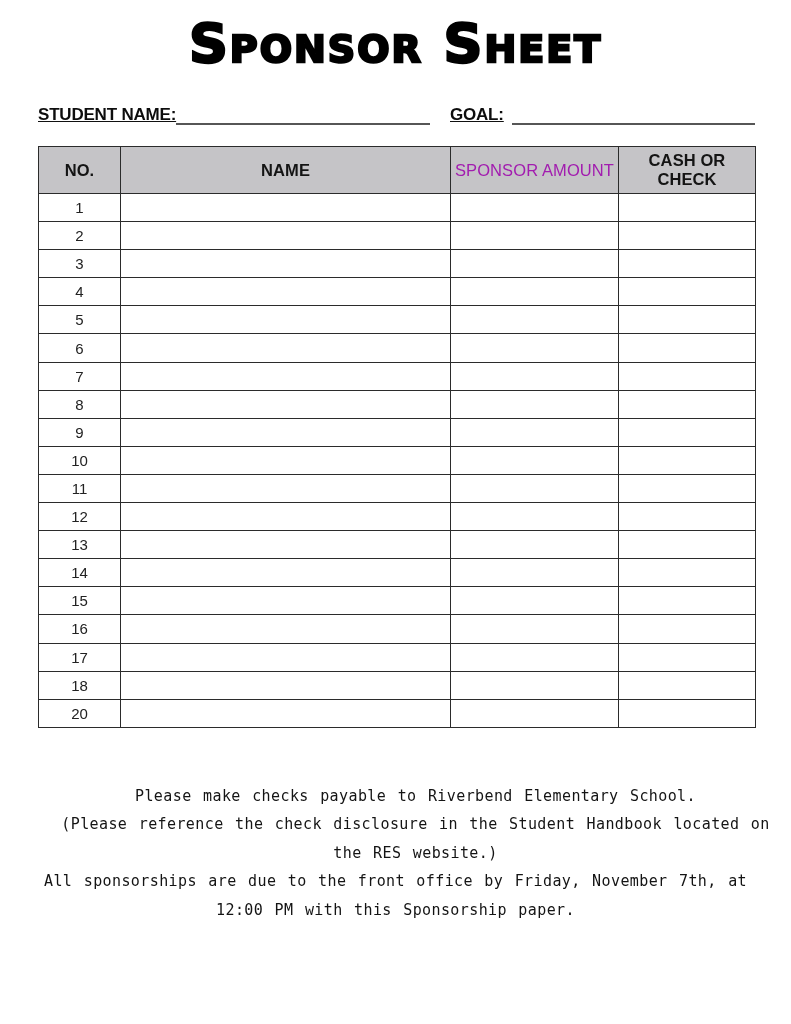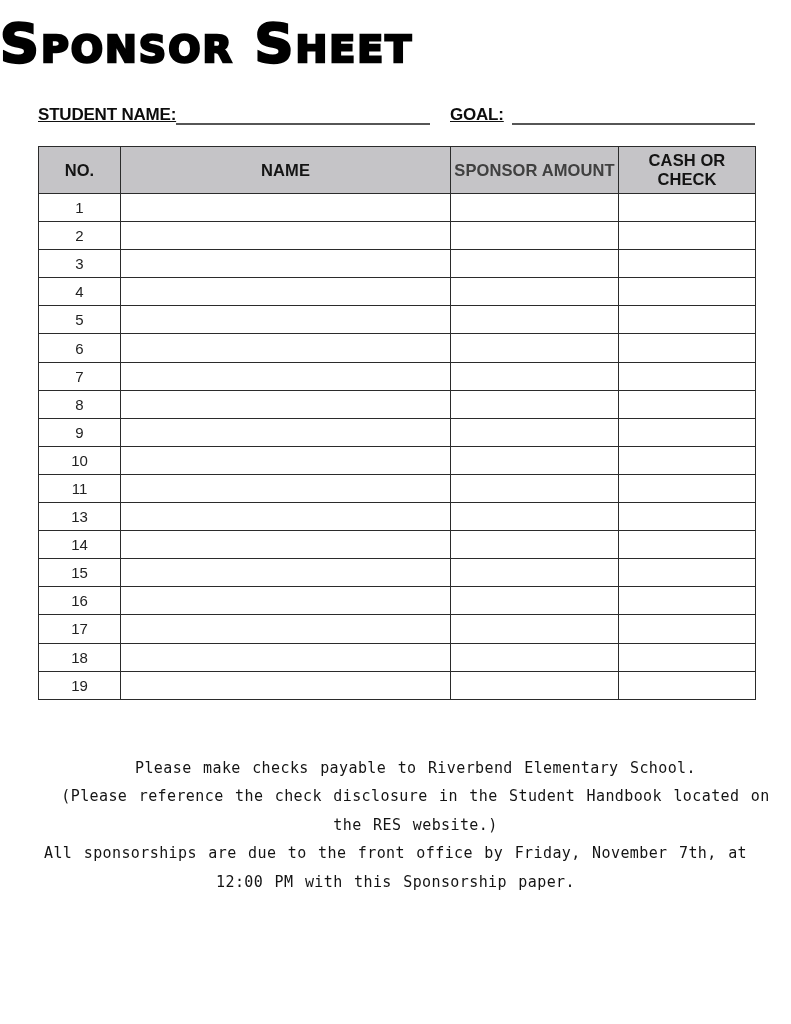--- a/index.html
+++ b/index.html
@@ -8,20 +8,21 @@
     width: 791px; height: 1024px;
     overflow: hidden;
     font-family: "Liberation Sans", sans-serif;
     color: #111;
   }
   .page { width: 791px; height: 1024px; position: relative; background:#fff; }
 
   
   .title {
     margin-top: 8px;
+    text-align: center;
     font-family: "DejaVu Sans", sans-serif;
     font-weight: 900;
     font-variant: small-caps;
     font-size: 54px;
     letter-spacing: 2px;
     color: #000;
     -webkit-text-stroke: 2.5px #000;
     line-height: 72px;
   }
 
@@ -68,22 +69,22 @@
     background: #c5c4c7;
     height: 47px;
     font-size: 16.5px;
     font-weight: 700;
     color: #141414;
     text-align: center;
     vertical-align: middle;
     letter-spacing: 0.1px;
   }
   .sponsor-table thead th.light {
-    font-weight: 700;
-    color: #404040;
+    font-weight: 400;
+    color: #a21caf;
   }
   .sponsor-table tbody td {
     height: 28.1px;
     background: #fff;
     font-size: 15px;
     color: #222;
     text-align: center;
     vertical-align: middle;
   }
 
@@ -194,20 +195,26 @@
           <td></td>
           <td></td>
         </tr>
         <tr>
           <td>11</td>
           <td></td>
           <td></td>
           <td></td>
         </tr>
         <tr>
+          <td>12</td>
+          <td></td>
+          <td></td>
+          <td></td>
+        </tr>
+        <tr>
           <td>13</td>
           <td></td>
           <td></td>
           <td></td>
         </tr>
         <tr>
           <td>14</td>
           <td></td>
           <td></td>
           <td></td>
@@ -230,21 +237,21 @@
           <td></td>
           <td></td>
         </tr>
         <tr>
           <td>18</td>
           <td></td>
           <td></td>
           <td></td>
         </tr>
         <tr>
-          <td>19</td>
+          <td>20</td>
           <td></td>
           <td></td>
           <td></td>
         </tr>
       </tbody>
   </table>
 
   <div class="note note-1">
     <div class="note-line">Please make checks payable to Riverbend Elementary School.</div>
     <div class="note-line">(Please reference the check disclosure in the Student Handbook located on</div>

